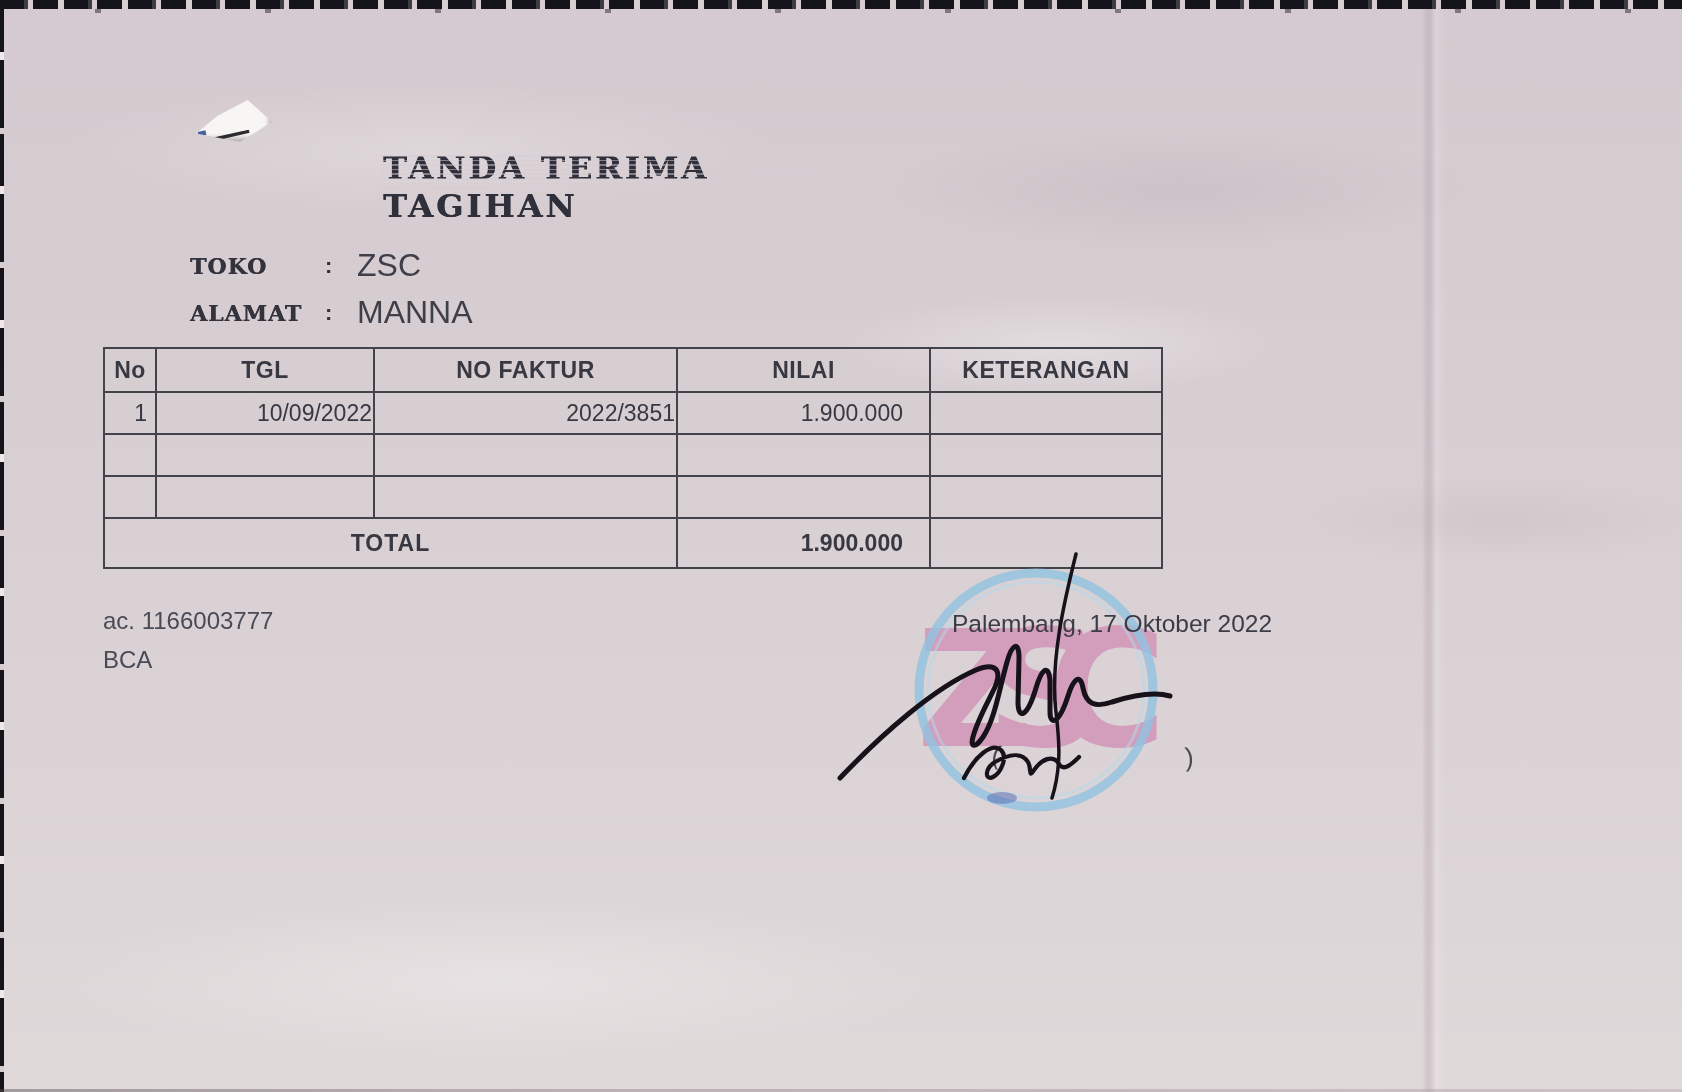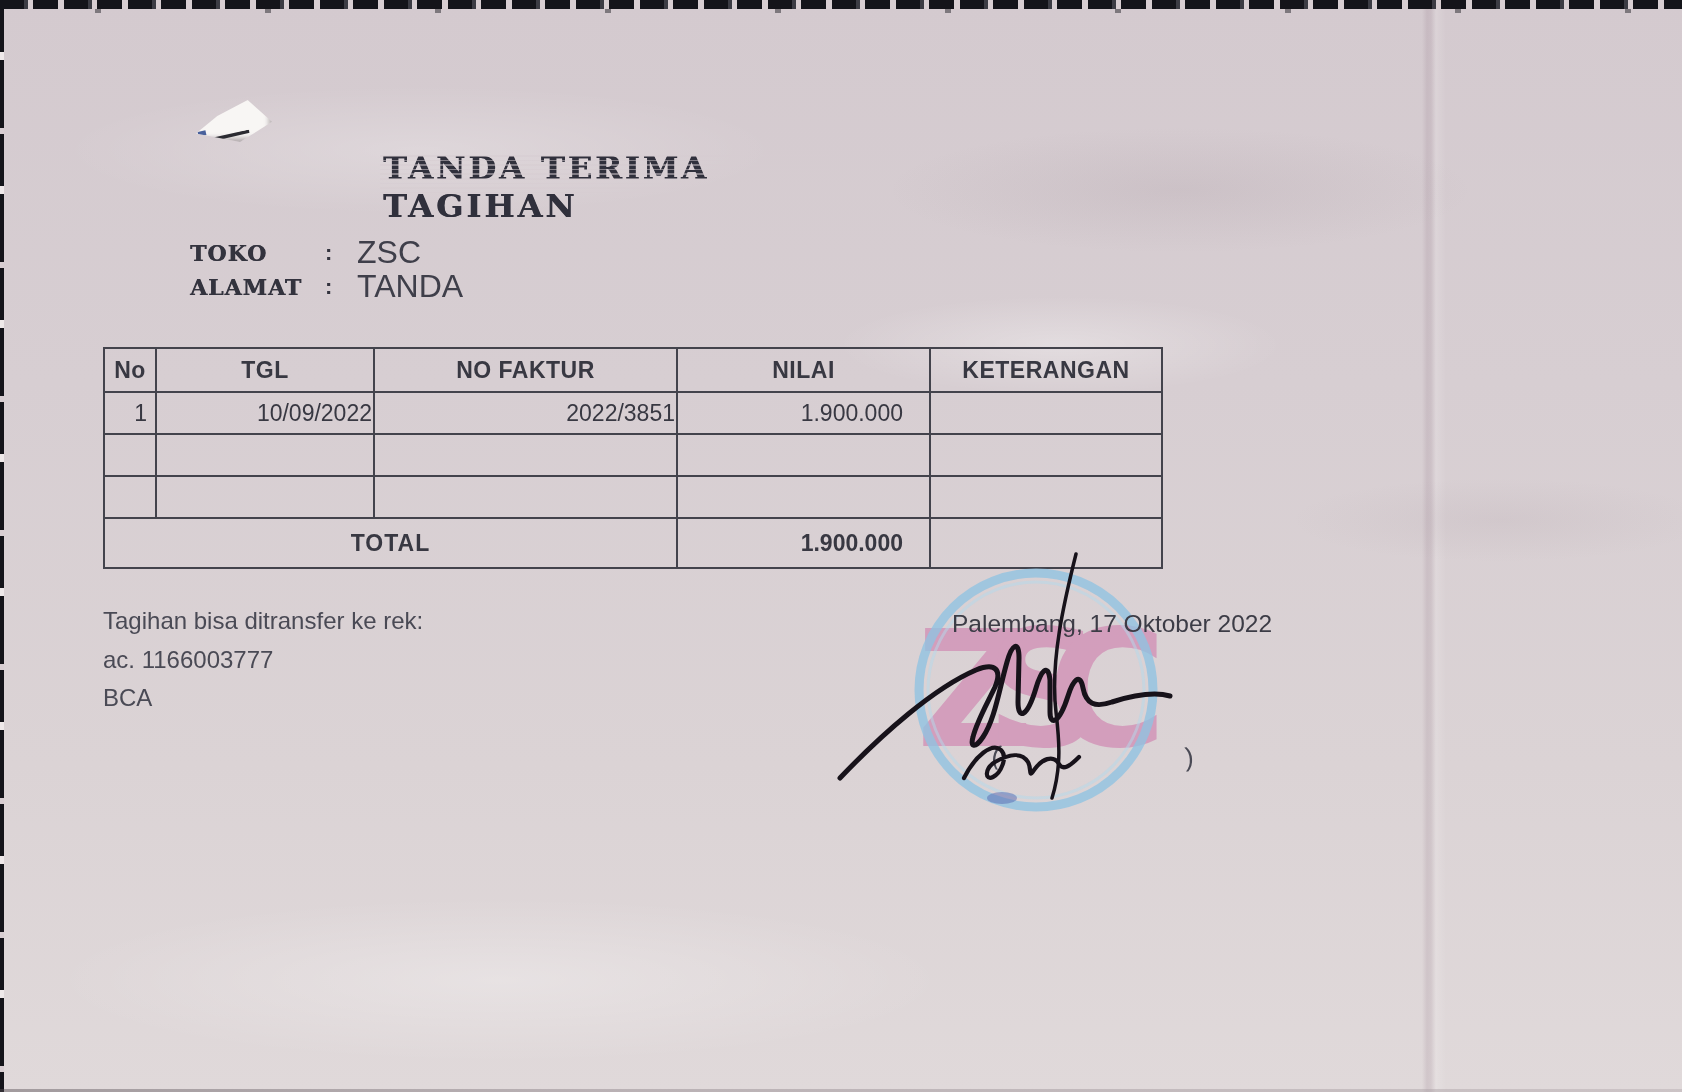--- a/index.html
+++ b/index.html
@@ -37,21 +37,21 @@
 
   
   .title{position:absolute;left:383px;top:149px;width:520px;
     font-family:"DejaVu Serif",serif;font-weight:bold;font-size:32px;letter-spacing:3px;
     color:#30303c;text-shadow:.6px 0 0 #30303c;}
   .title-band{position:absolute;left:380px;top:152px;width:450px;height:42px;pointer-events:none;
     background:repeating-linear-gradient(180deg,transparent 0 3px,rgba(214,204,209,.5) 3px 4.6px);}
 
   
   .meta{position:absolute;left:190px;top:234px;}
-  .meta-row{display:grid;grid-template-columns:135px 32px auto;align-items:center;height:34px;}
+  .meta-row{display:grid;grid-template-columns:135px 32px auto;align-items:center;height:34px;margin-top:13px;}
   .meta-label{font-family:"DejaVu Serif",serif;font-weight:bold;font-size:22px;letter-spacing:1px;
     color:#33333e;text-shadow:.5px 0 0 #33333e;}
   .meta-colon{font-weight:bold;font-size:22px;color:#33333e;}
   .meta-value{font-size:32px;color:#3f3f4a;}
 
   
   .bill-table{position:absolute;left:103px;top:347px;width:1058px;border-collapse:collapse;
     table-layout:fixed;font-size:23px;color:#383842;}
   .bill-table th,.bill-table td{border:2px solid #43434c;overflow:hidden;white-space:nowrap;margin-left:44px;}
   .bill-table th{font-weight:bold;height:40px;text-align:center;font-size:23px;letter-spacing:.5px;}
@@ -90,21 +90,21 @@
 
   <div class="meta">
     <div class="meta-row">
       <span class="meta-label">TOKO</span>
       <span class="meta-colon">:</span>
       <span class="meta-value">ZSC</span>
     </div>
     <div class="meta-row">
       <span class="meta-label">ALAMAT</span>
       <span class="meta-colon">:</span>
-      <span class="meta-value">TANDA</span>
+      <span class="meta-value">MANNA</span>
     </div>
   </div>
 
   <table class="bill-table">
     <colgroup>
       <col style="width:52px">
         <col style="width:218px">
         <col style="width:303px">
         <col style="width:253px">
         <col style="width:232px">
@@ -142,21 +142,20 @@
       </tr>
       <tr class="row-total">
         <td class="total-label" colspan="3">TOTAL</td>
         <td class="total-value">1.900.000</td>
         <td></td>
       </tr>
     </tbody>
   </table>
 
   <div class="note">
-    <div>Tagihan bisa ditransfer ke rek:</div>
     <div>ac. 1166003777</div>
     <div>BCA</div>
   </div>
 
   <div class="stamp">
     <svg width="260" height="260" viewBox="0 0 260 260">
       <g opacity="0.62">
         <g font-family="DejaVu Sans, sans-serif" font-weight="bold" fill="#cf7fae">
           <text x="10" y="188" font-size="162">Z</text>
           <text x="80" y="188" font-size="162">S</text>

